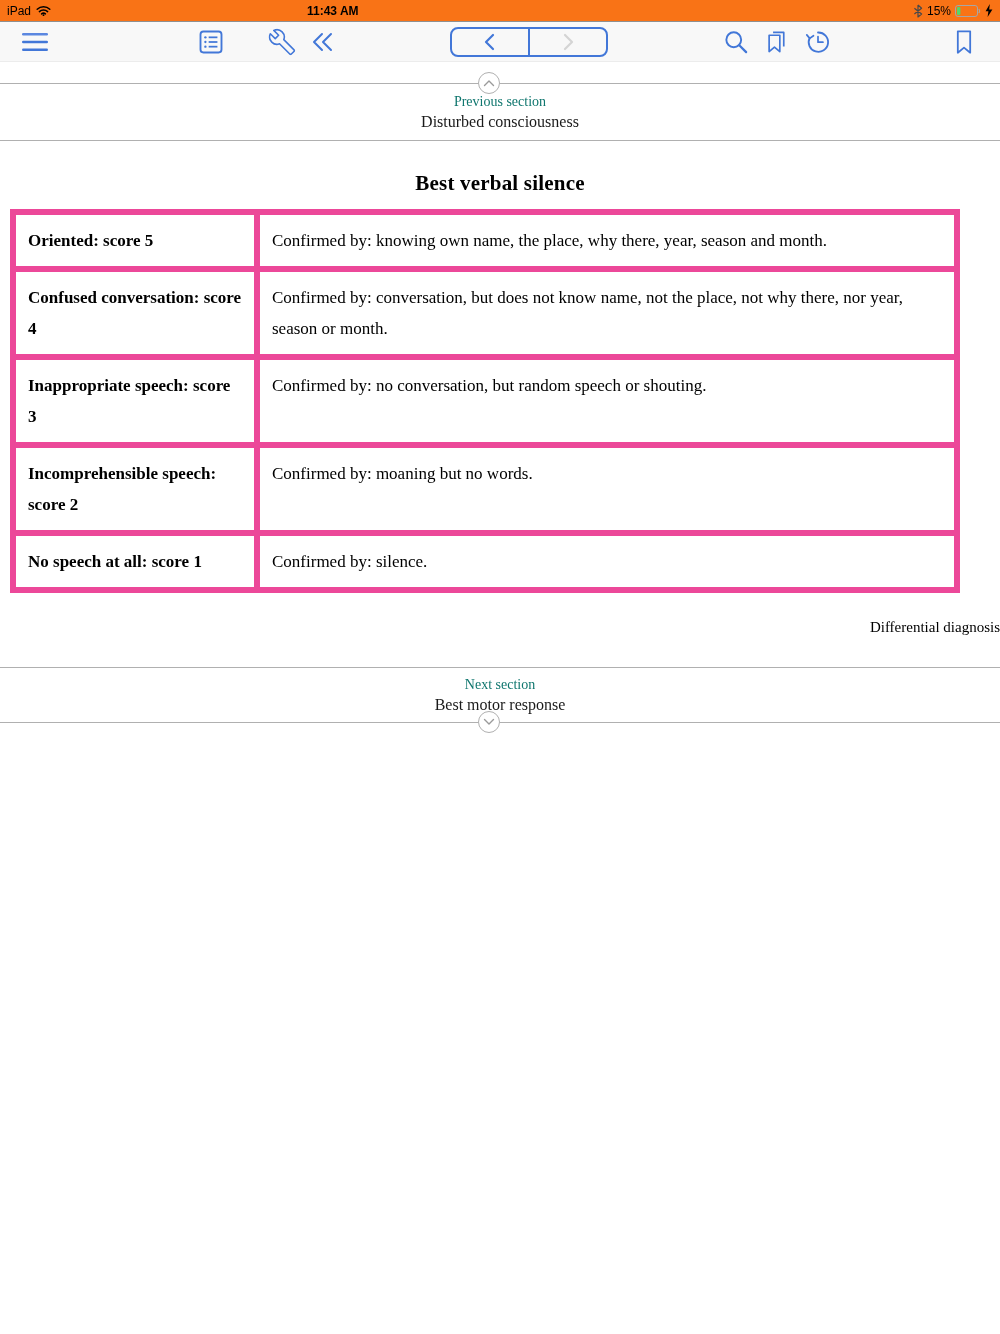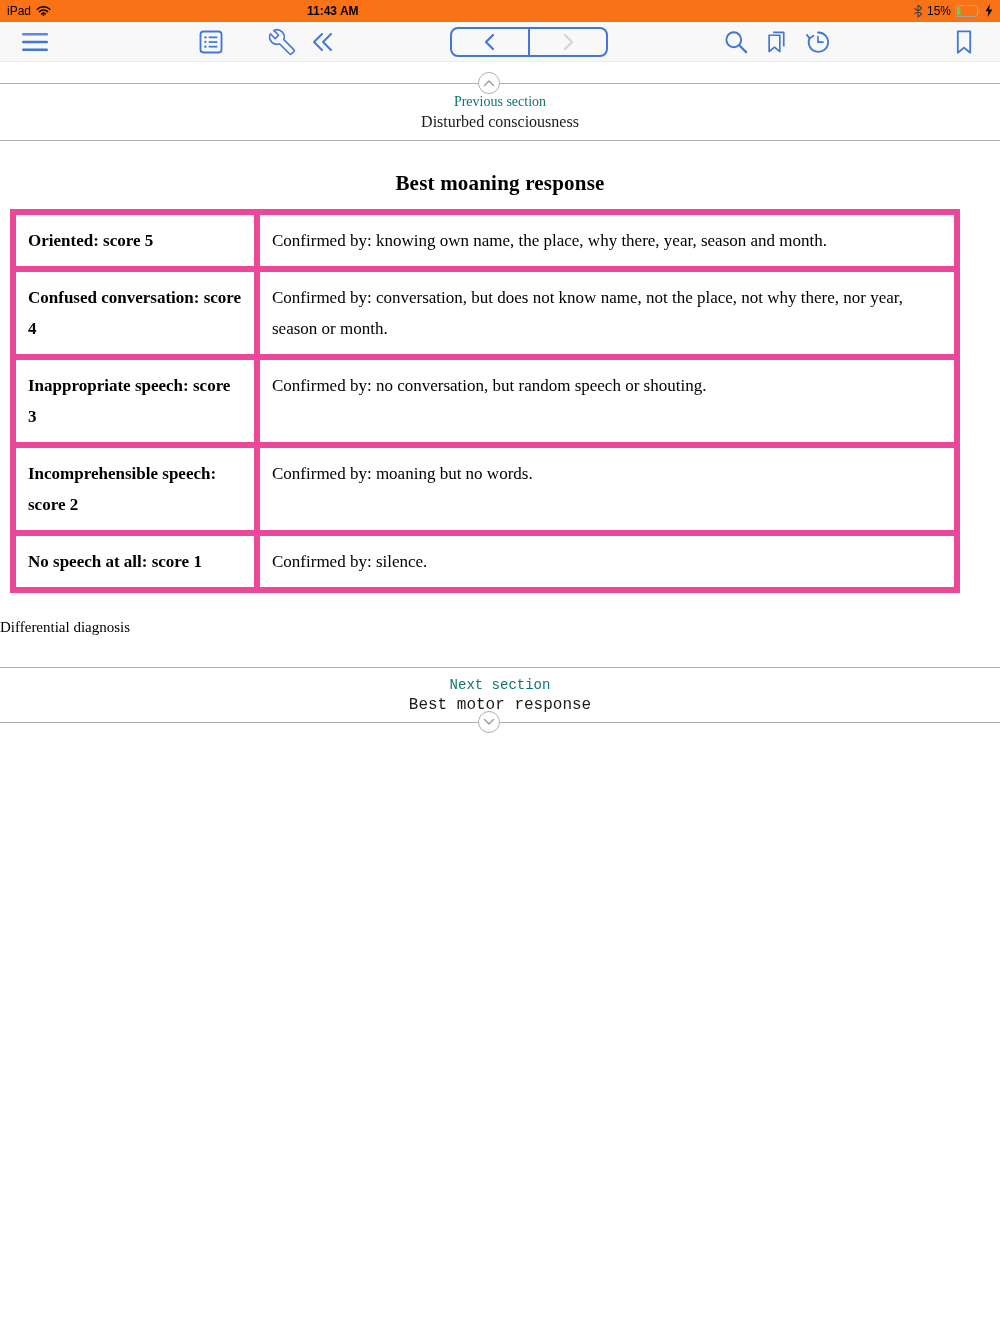--- a/index.html
+++ b/index.html
@@ -61,23 +61,23 @@
     padding: 10px 12px; line-height: 31px;
   }
   td.score-col { width: 244px; font-weight: 700; }
   .prefix { }
   tr.r1 td { height: 51px; }
   tr.r2 td { height: 84px; }
   tr.r3 td { height: 83px; }
   tr.r4 td { height: 82px; }
   tr.r5 td { height: 53px; }
 
-  .diff-link { text-align: left; font-size: 15px; margin-top: 26px; cursor: pointer; }
-
-  .next-nav { margin-top: 31px; font-family: Liberation Mono, monospace; }
+  .diff-link { text-align: right; font-size: 15px; margin-top: 26px; cursor: pointer; }
+
+  .next-nav { margin-top: 31px; }
   .next-nav .nav-label { margin-top: 9px; }
   .next-nav .divider-bottom { margin-top: 8px; }
   .next-nav .circle-btn { bottom: -11px; }
 
   svg { display: block; }
 </style>
 </head>
 <body>
 
 <div class="status-bar">
@@ -221,21 +221,21 @@
         <svg width="12" height="8" viewBox="0 0 12 8">
           <polyline points="1.5,6.5 6,2 10.5,6.5" fill="none" stroke="#9a9a9a" stroke-width="1.4" stroke-linecap="round" stroke-linejoin="round"></polyline>
         </svg>
       </span>
     </div>
     <div class="nav-label">Previous section</div>
     <div class="nav-title">Disturbed consciousness</div>
     <div class="divider divider-bottom"></div>
   </div>
 
-  <h1 class="page-title">Best moaning response</h1>
+  <h1 class="page-title">Best verbal silence</h1>
 
   <table class="gcs">
     <tbody>
       <tr class="r1">
         <td class="score-col">Oriented: score 5</td>
         <td><span class="prefix">Confirmed by:</span> <span>knowing own name, the place, why there, year, season and month.</span></td>
       </tr>
       <tr class="r2">
         <td class="score-col">Confused conversation: score 4</td>
         <td><span class="prefix">Confirmed by:</span> <span>conversation, but does not know name, not the place, not why there, nor year, season or month.</span></td>

